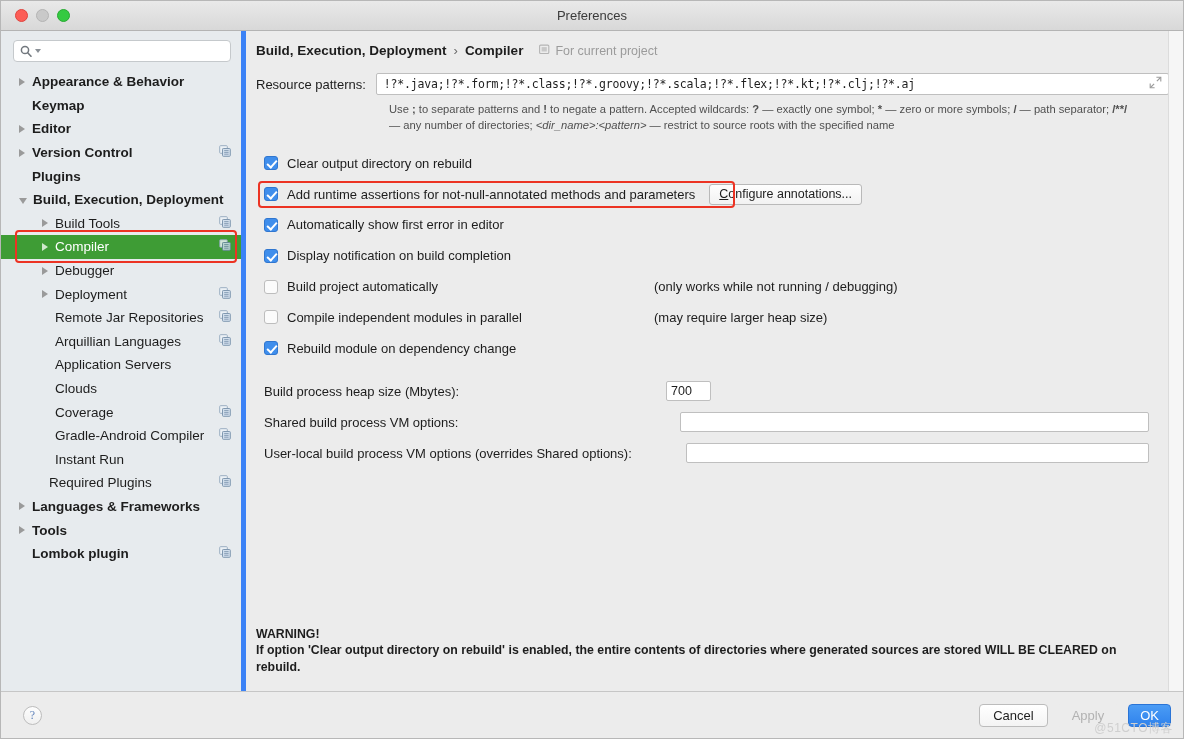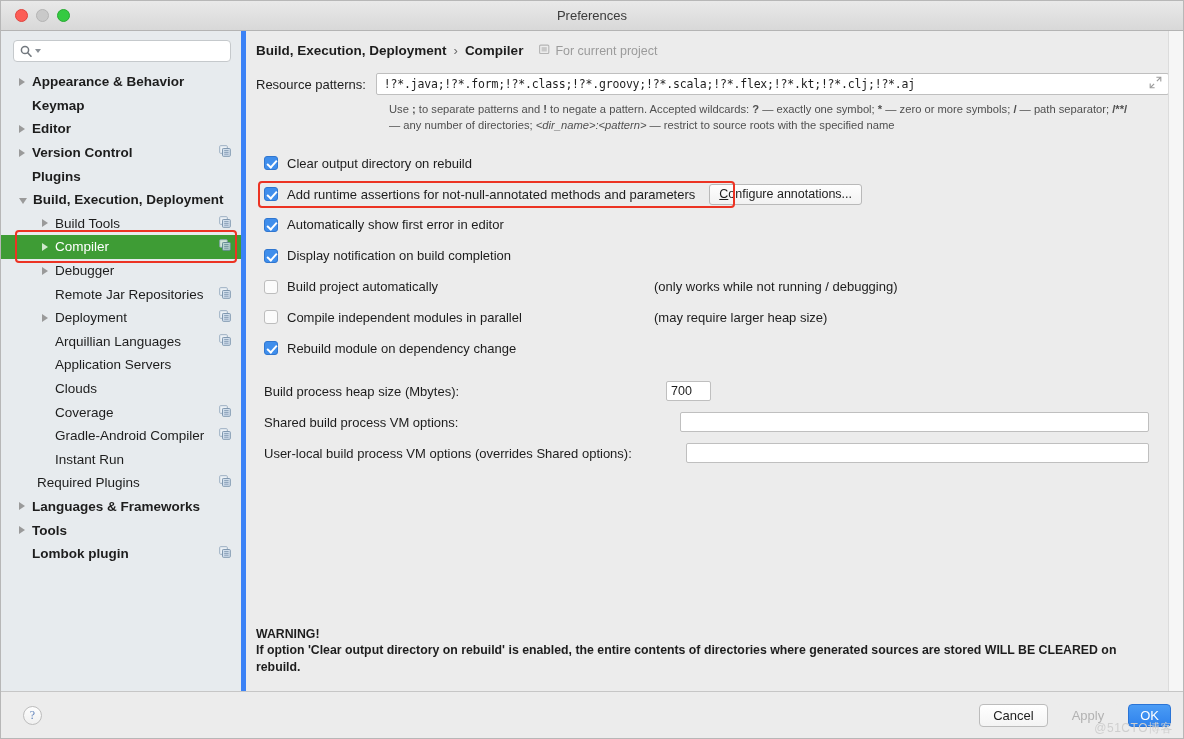--- a/index.html
+++ b/index.html
@@ -310,42 +310,42 @@
                 <line x1="5.2" y1="5.6" x2="9.6" y2="5.6" stroke="#6f8aa6" stroke-width="0.9"></line>
                 <line x1="5.2" y1="7.4" x2="9.6" y2="7.4" stroke="#6f8aa6" stroke-width="0.9"></line>
                 <line x1="5.2" y1="9.2" x2="9.6" y2="9.2" stroke="#6f8aa6" stroke-width="0.9"></line>
               </svg></span>
           </div>
           <div class="tree-row" style="padding-left: 41px;">
             <span class="arrow "></span>
             <span class="lbl">Debugger</span>
           </div>
           <div class="tree-row" style="padding-left: 41px;">
+            <span class="arrow "></span>
+            <span class="lbl">Deployment</span>
+            <span class="copy-icon"><svg width="12" height="12" viewBox="0 0 12 12">
+                <rect x="0.7" y="0.7" width="7.6" height="7.6" rx="0.8" fill="#eef3f8" stroke="#8ea4bb" stroke-width="1"></rect>
+                <rect x="3.5" y="3.5" width="7.8" height="7.8" rx="0.8" fill="#cfdded" stroke="#6f8aa6" stroke-width="1"></rect>
+                <line x1="5.2" y1="5.6" x2="9.6" y2="5.6" stroke="#6f8aa6" stroke-width="0.9"></line>
+                <line x1="5.2" y1="7.4" x2="9.6" y2="7.4" stroke="#6f8aa6" stroke-width="0.9"></line>
+                <line x1="5.2" y1="9.2" x2="9.6" y2="9.2" stroke="#6f8aa6" stroke-width="0.9"></line>
+              </svg></span>
+          </div>
+          <div class="tree-row" style="padding-left: 41px;">
             <span class="arrow none"></span>
             <span class="lbl">Remote Jar Repositories</span>
             <span class="copy-icon"><svg width="12" height="12" viewBox="0 0 12 12">
                 <rect x="0.7" y="0.7" width="7.6" height="7.6" rx="0.8" fill="#eef3f8" stroke="#8ea4bb" stroke-width="1"></rect>
                 <rect x="3.5" y="3.5" width="7.8" height="7.8" rx="0.8" fill="#cfdded" stroke="#6f8aa6" stroke-width="1"></rect>
                 <line x1="5.2" y1="5.6" x2="9.6" y2="5.6" stroke="#6f8aa6" stroke-width="0.9"></line>
                 <line x1="5.2" y1="7.4" x2="9.6" y2="7.4" stroke="#6f8aa6" stroke-width="0.9"></line>
                 <line x1="5.2" y1="9.2" x2="9.6" y2="9.2" stroke="#6f8aa6" stroke-width="0.9"></line>
               </svg></span>
           </div>
           <div class="tree-row" style="padding-left: 41px;">
-            <span class="arrow "></span>
-            <span class="lbl">Deployment</span>
-            <span class="copy-icon"><svg width="12" height="12" viewBox="0 0 12 12">
-                <rect x="0.7" y="0.7" width="7.6" height="7.6" rx="0.8" fill="#eef3f8" stroke="#8ea4bb" stroke-width="1"></rect>
-                <rect x="3.5" y="3.5" width="7.8" height="7.8" rx="0.8" fill="#cfdded" stroke="#6f8aa6" stroke-width="1"></rect>
-                <line x1="5.2" y1="5.6" x2="9.6" y2="5.6" stroke="#6f8aa6" stroke-width="0.9"></line>
-                <line x1="5.2" y1="7.4" x2="9.6" y2="7.4" stroke="#6f8aa6" stroke-width="0.9"></line>
-                <line x1="5.2" y1="9.2" x2="9.6" y2="9.2" stroke="#6f8aa6" stroke-width="0.9"></line>
-              </svg></span>
-          </div>
-          <div class="tree-row" style="padding-left: 41px;">
             <span class="arrow none"></span>
             <span class="lbl">Arquillian Languages</span>
             <span class="copy-icon"><svg width="12" height="12" viewBox="0 0 12 12">
                 <rect x="0.7" y="0.7" width="7.6" height="7.6" rx="0.8" fill="#eef3f8" stroke="#8ea4bb" stroke-width="1"></rect>
                 <rect x="3.5" y="3.5" width="7.8" height="7.8" rx="0.8" fill="#cfdded" stroke="#6f8aa6" stroke-width="1"></rect>
                 <line x1="5.2" y1="5.6" x2="9.6" y2="5.6" stroke="#6f8aa6" stroke-width="0.9"></line>
                 <line x1="5.2" y1="7.4" x2="9.6" y2="7.4" stroke="#6f8aa6" stroke-width="0.9"></line>
                 <line x1="5.2" y1="9.2" x2="9.6" y2="9.2" stroke="#6f8aa6" stroke-width="0.9"></line>
               </svg></span>
           </div>
@@ -376,21 +376,21 @@
                 <rect x="3.5" y="3.5" width="7.8" height="7.8" rx="0.8" fill="#cfdded" stroke="#6f8aa6" stroke-width="1"></rect>
                 <line x1="5.2" y1="5.6" x2="9.6" y2="5.6" stroke="#6f8aa6" stroke-width="0.9"></line>
                 <line x1="5.2" y1="7.4" x2="9.6" y2="7.4" stroke="#6f8aa6" stroke-width="0.9"></line>
                 <line x1="5.2" y1="9.2" x2="9.6" y2="9.2" stroke="#6f8aa6" stroke-width="0.9"></line>
               </svg></span>
           </div>
           <div class="tree-row" style="padding-left: 41px;">
             <span class="arrow none"></span>
             <span class="lbl">Instant Run</span>
           </div>
-          <div class="tree-row" style="padding-left: 23px;">
+          <div class="tree-row" style="padding-left: 35px;">
             <span class="arrow none"></span>
             <span class="lbl">Required Plugins</span>
             <span class="copy-icon"><svg width="12" height="12" viewBox="0 0 12 12">
                 <rect x="0.7" y="0.7" width="7.6" height="7.6" rx="0.8" fill="#eef3f8" stroke="#8ea4bb" stroke-width="1"></rect>
                 <rect x="3.5" y="3.5" width="7.8" height="7.8" rx="0.8" fill="#cfdded" stroke="#6f8aa6" stroke-width="1"></rect>
                 <line x1="5.2" y1="5.6" x2="9.6" y2="5.6" stroke="#6f8aa6" stroke-width="0.9"></line>
                 <line x1="5.2" y1="7.4" x2="9.6" y2="7.4" stroke="#6f8aa6" stroke-width="0.9"></line>
                 <line x1="5.2" y1="9.2" x2="9.6" y2="9.2" stroke="#6f8aa6" stroke-width="0.9"></line>
               </svg></span>
           </div>

